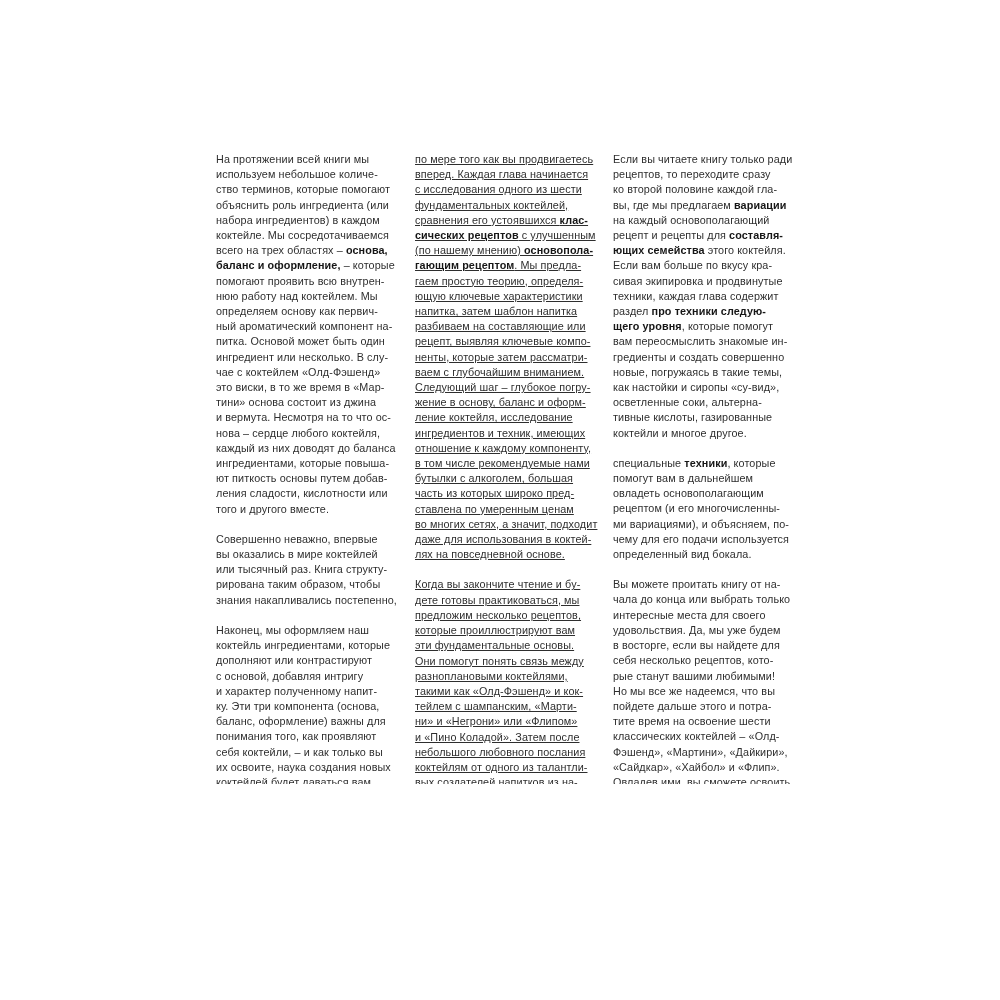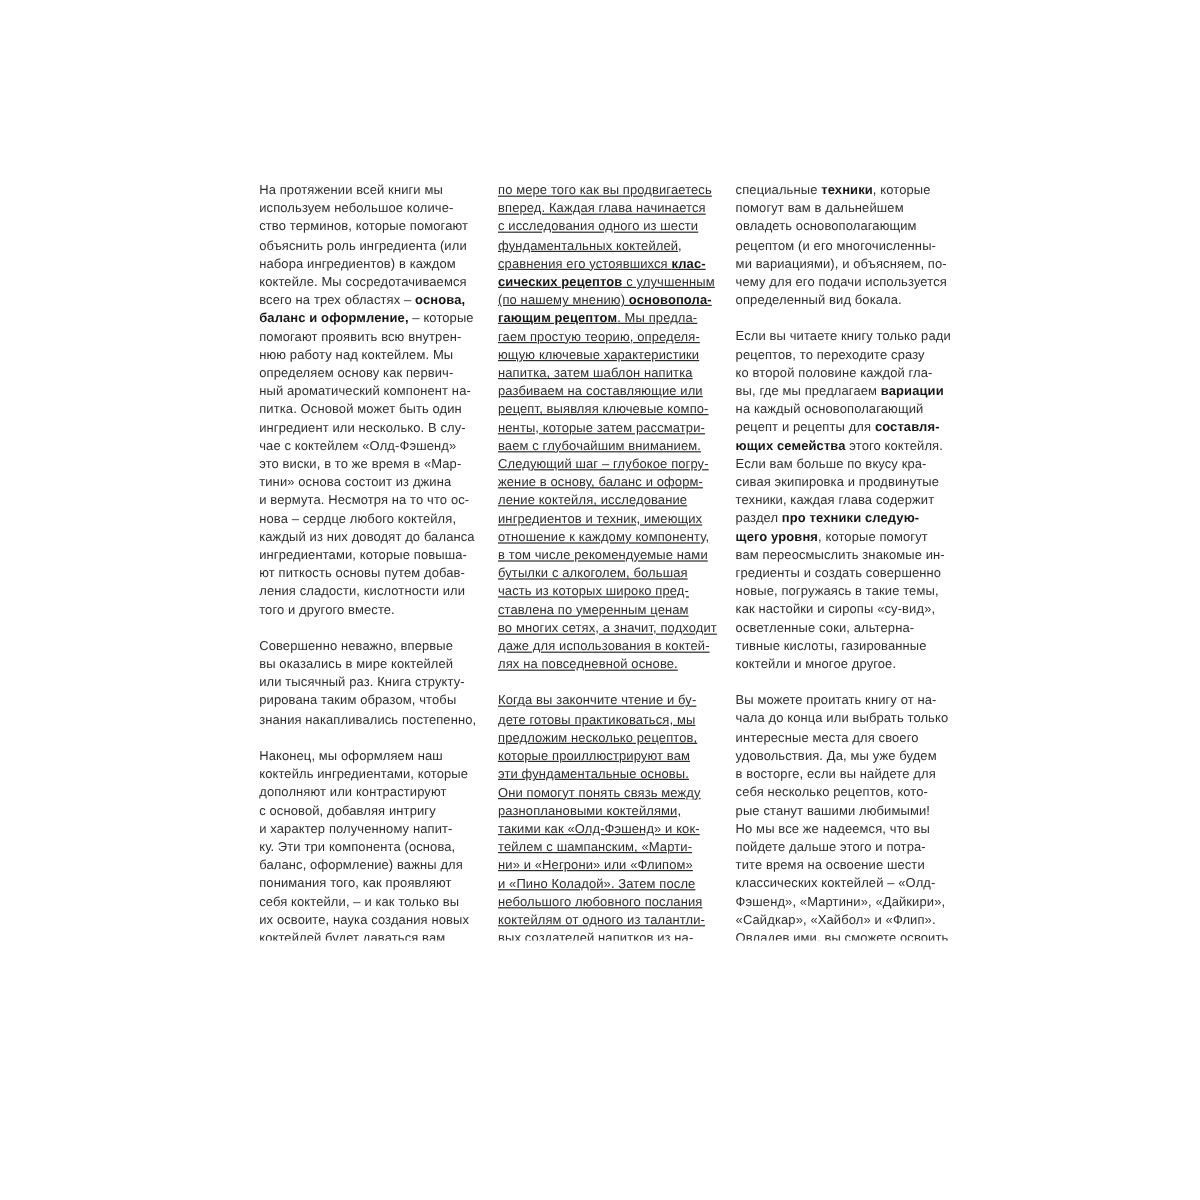--- a/index.html
+++ b/index.html
@@ -142,45 +142,45 @@
 Они помогут понять связь между
 разноплановыми коктейлями,
 такими как «Олд-Фэшенд» и кок-
 тейлем с шампанским, «Марти-
 ни» и «Негрони» или «Флипом»
 и «Пино Коладой». Затем после
 небольшого любовного послания
 коктейлям от одного из талантли-
 вых создателей напитков из на-
 шей группы баров мы исследуем</span></p></div>
-  <div class="text-column col-3"><p><span>специальные </span><span class="b">техники</span><span>, которые
-помогут вам в дальнейшем
-овладеть основополагающим
-рецептом (и его многочисленны-
-ми вариациями), и объясняем, по-
-чему для его подачи используется
-определенный вид бокала.</span></p><p><span>Если вы читаете книгу только ради
+  <div class="text-column col-3"><p><span>Если вы читаете книгу только ради
 рецептов, то переходите сразу
 ко второй половине каждой гла-
 вы, где мы предлагаем </span><span class="b">вариации</span><span>
 на каждый основополагающий
 рецепт и рецепты для </span><span class="b">составля-
 ющих семейства</span><span> этого коктейля.
 Если вам больше по вкусу кра-
 сивая экипировка и продвинутые
 техники, каждая глава содержит
 раздел </span><span class="b">про техники следую-
 щего уровня</span><span>, которые помогут
 вам переосмыслить знакомые ин-
 гредиенты и создать совершенно
 новые, погружаясь в такие темы,
 как настойки и сиропы «су-вид»,
 осветленные соки, альтерна-
 тивные кислоты, газированные
-коктейли и многое другое.</span></p><p><span>Вы можете проитать книгу от на-
+коктейли и многое другое.</span></p><p><span>специальные </span><span class="b">техники</span><span>, которые
+помогут вам в дальнейшем
+овладеть основополагающим
+рецептом (и его многочисленны-
+ми вариациями), и объясняем, по-
+чему для его подачи используется
+определенный вид бокала.</span></p><p><span>Вы можете проитать книгу от на-
 чала до конца или выбрать только
 интересные места для своего
 удовольствия. Да, мы уже будем
 в восторге, если вы найдете для
 себя несколько рецептов, кото-
 рые станут вашими любимыми!
 Но мы все же надеемся, что вы
 пойдете дальше этого и потра-
 тите время на освоение шести
 классических коктейлей – «Олд-

